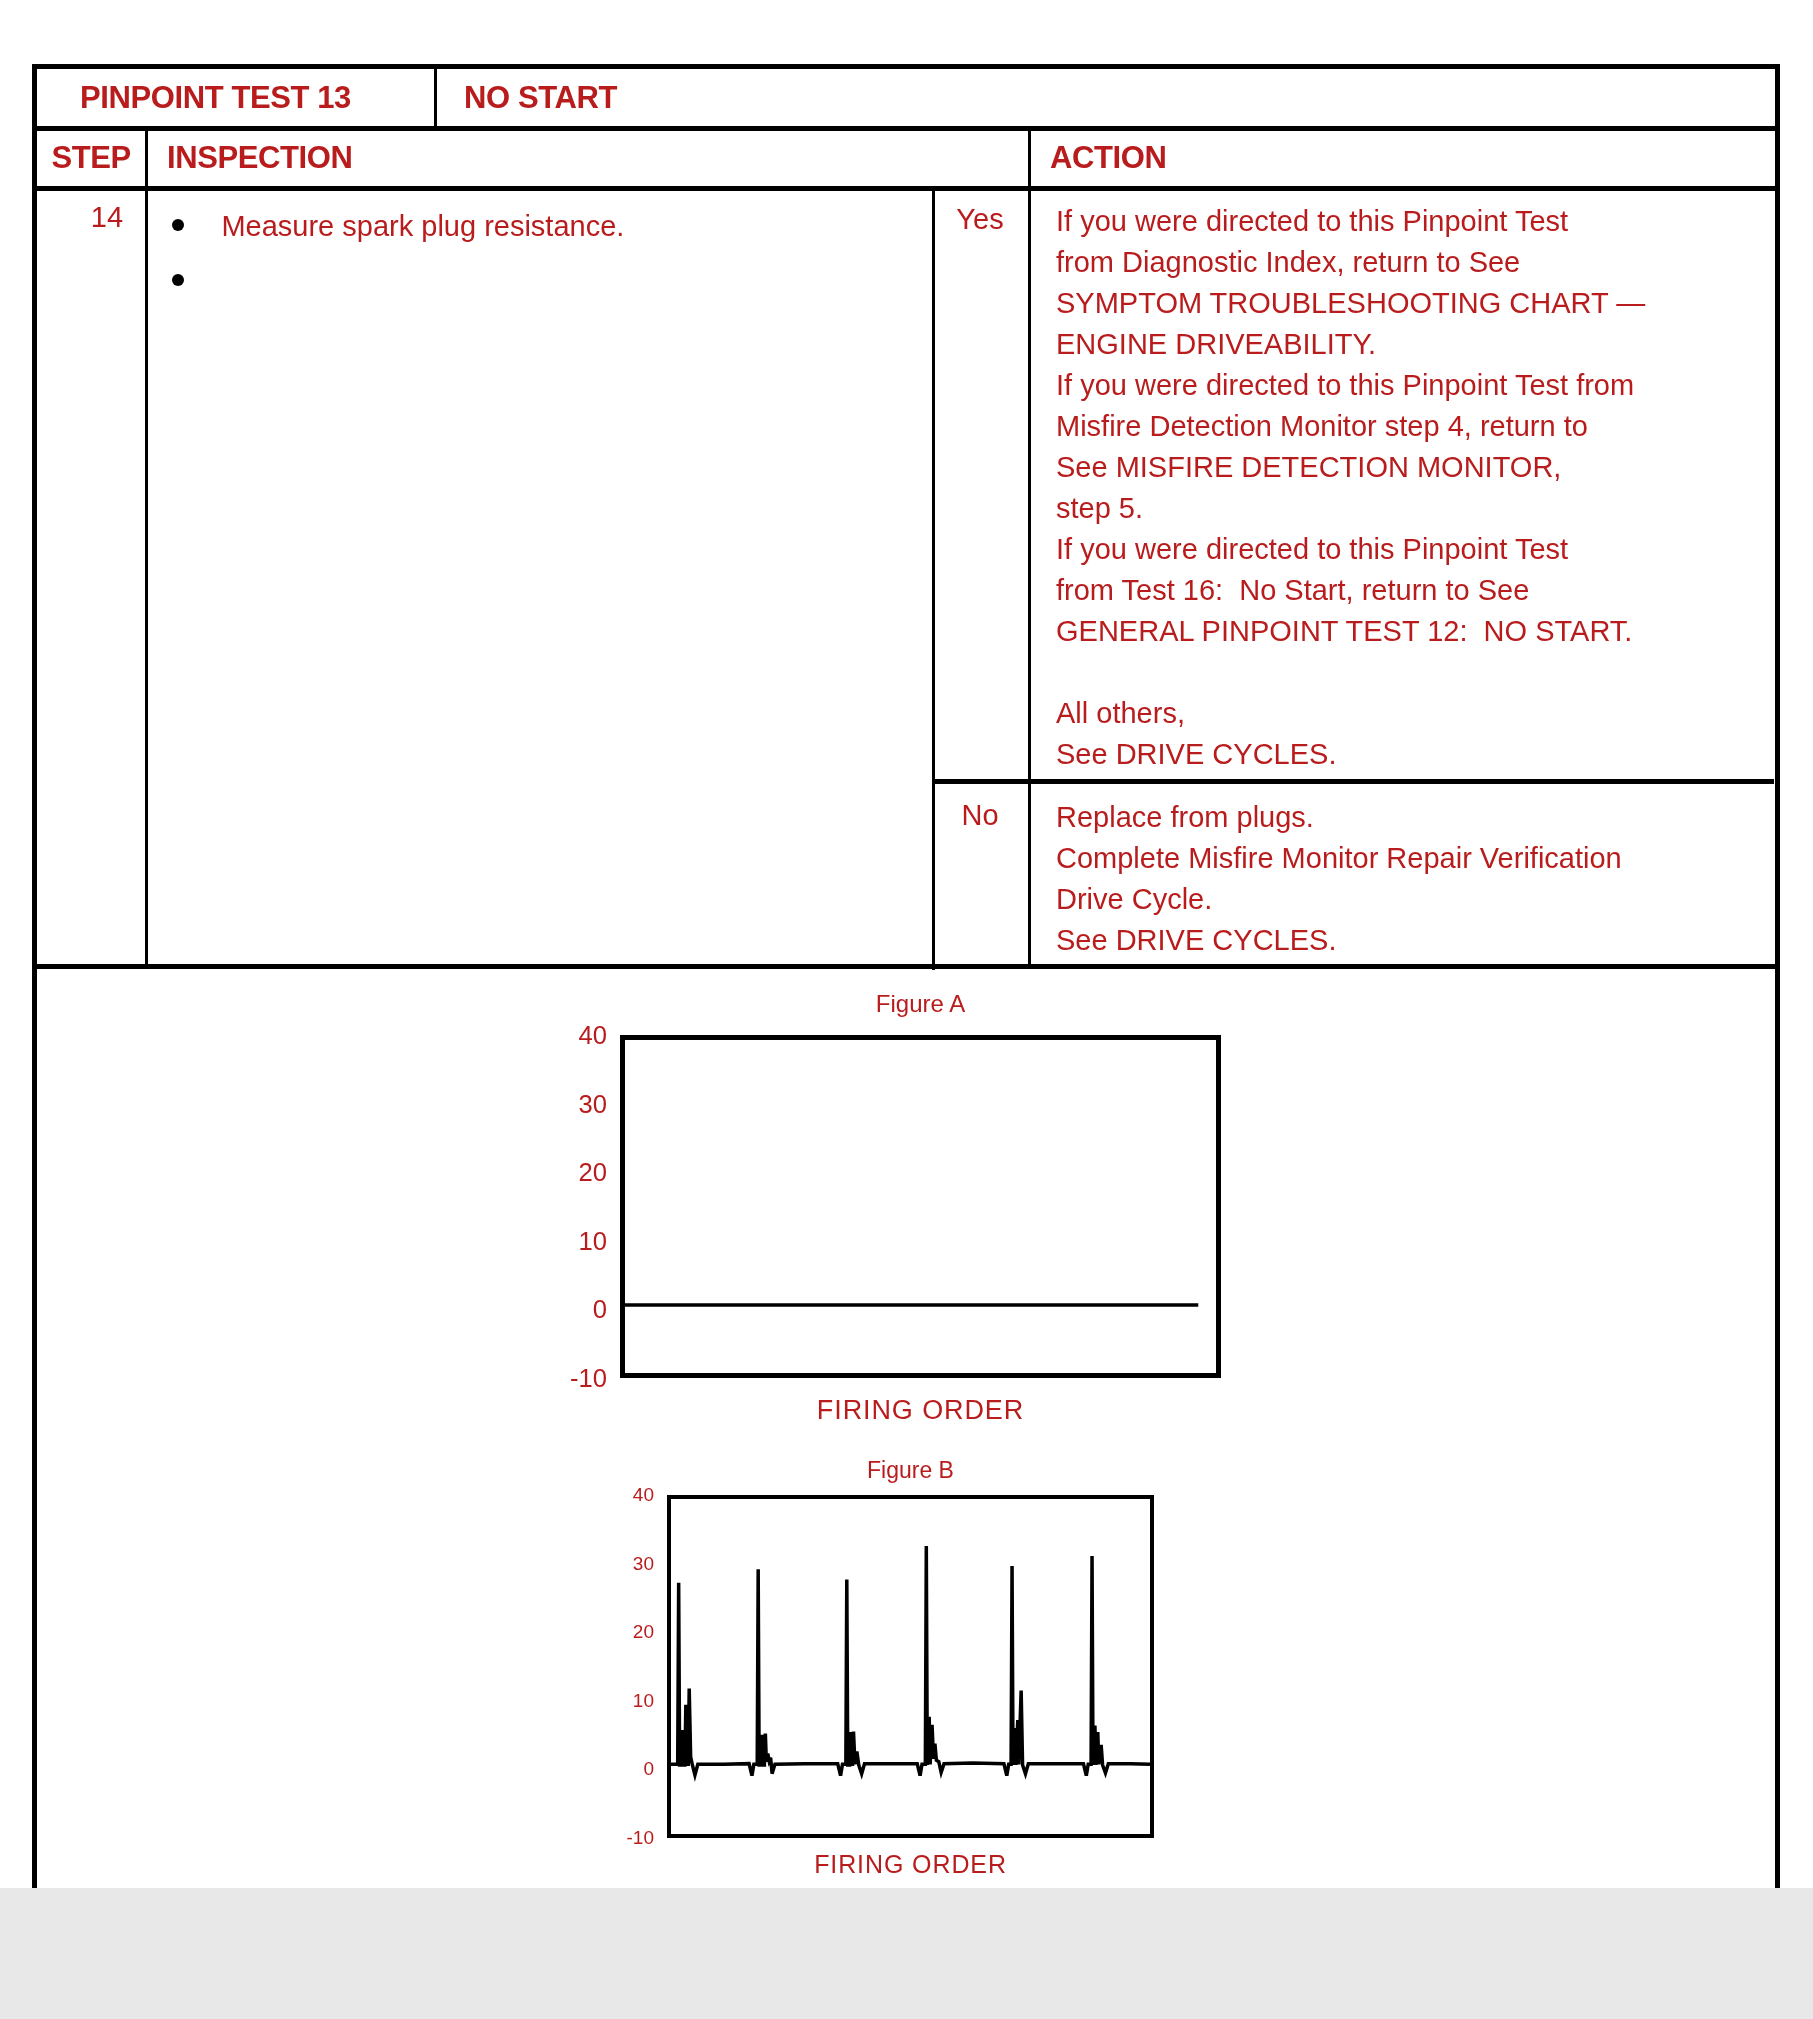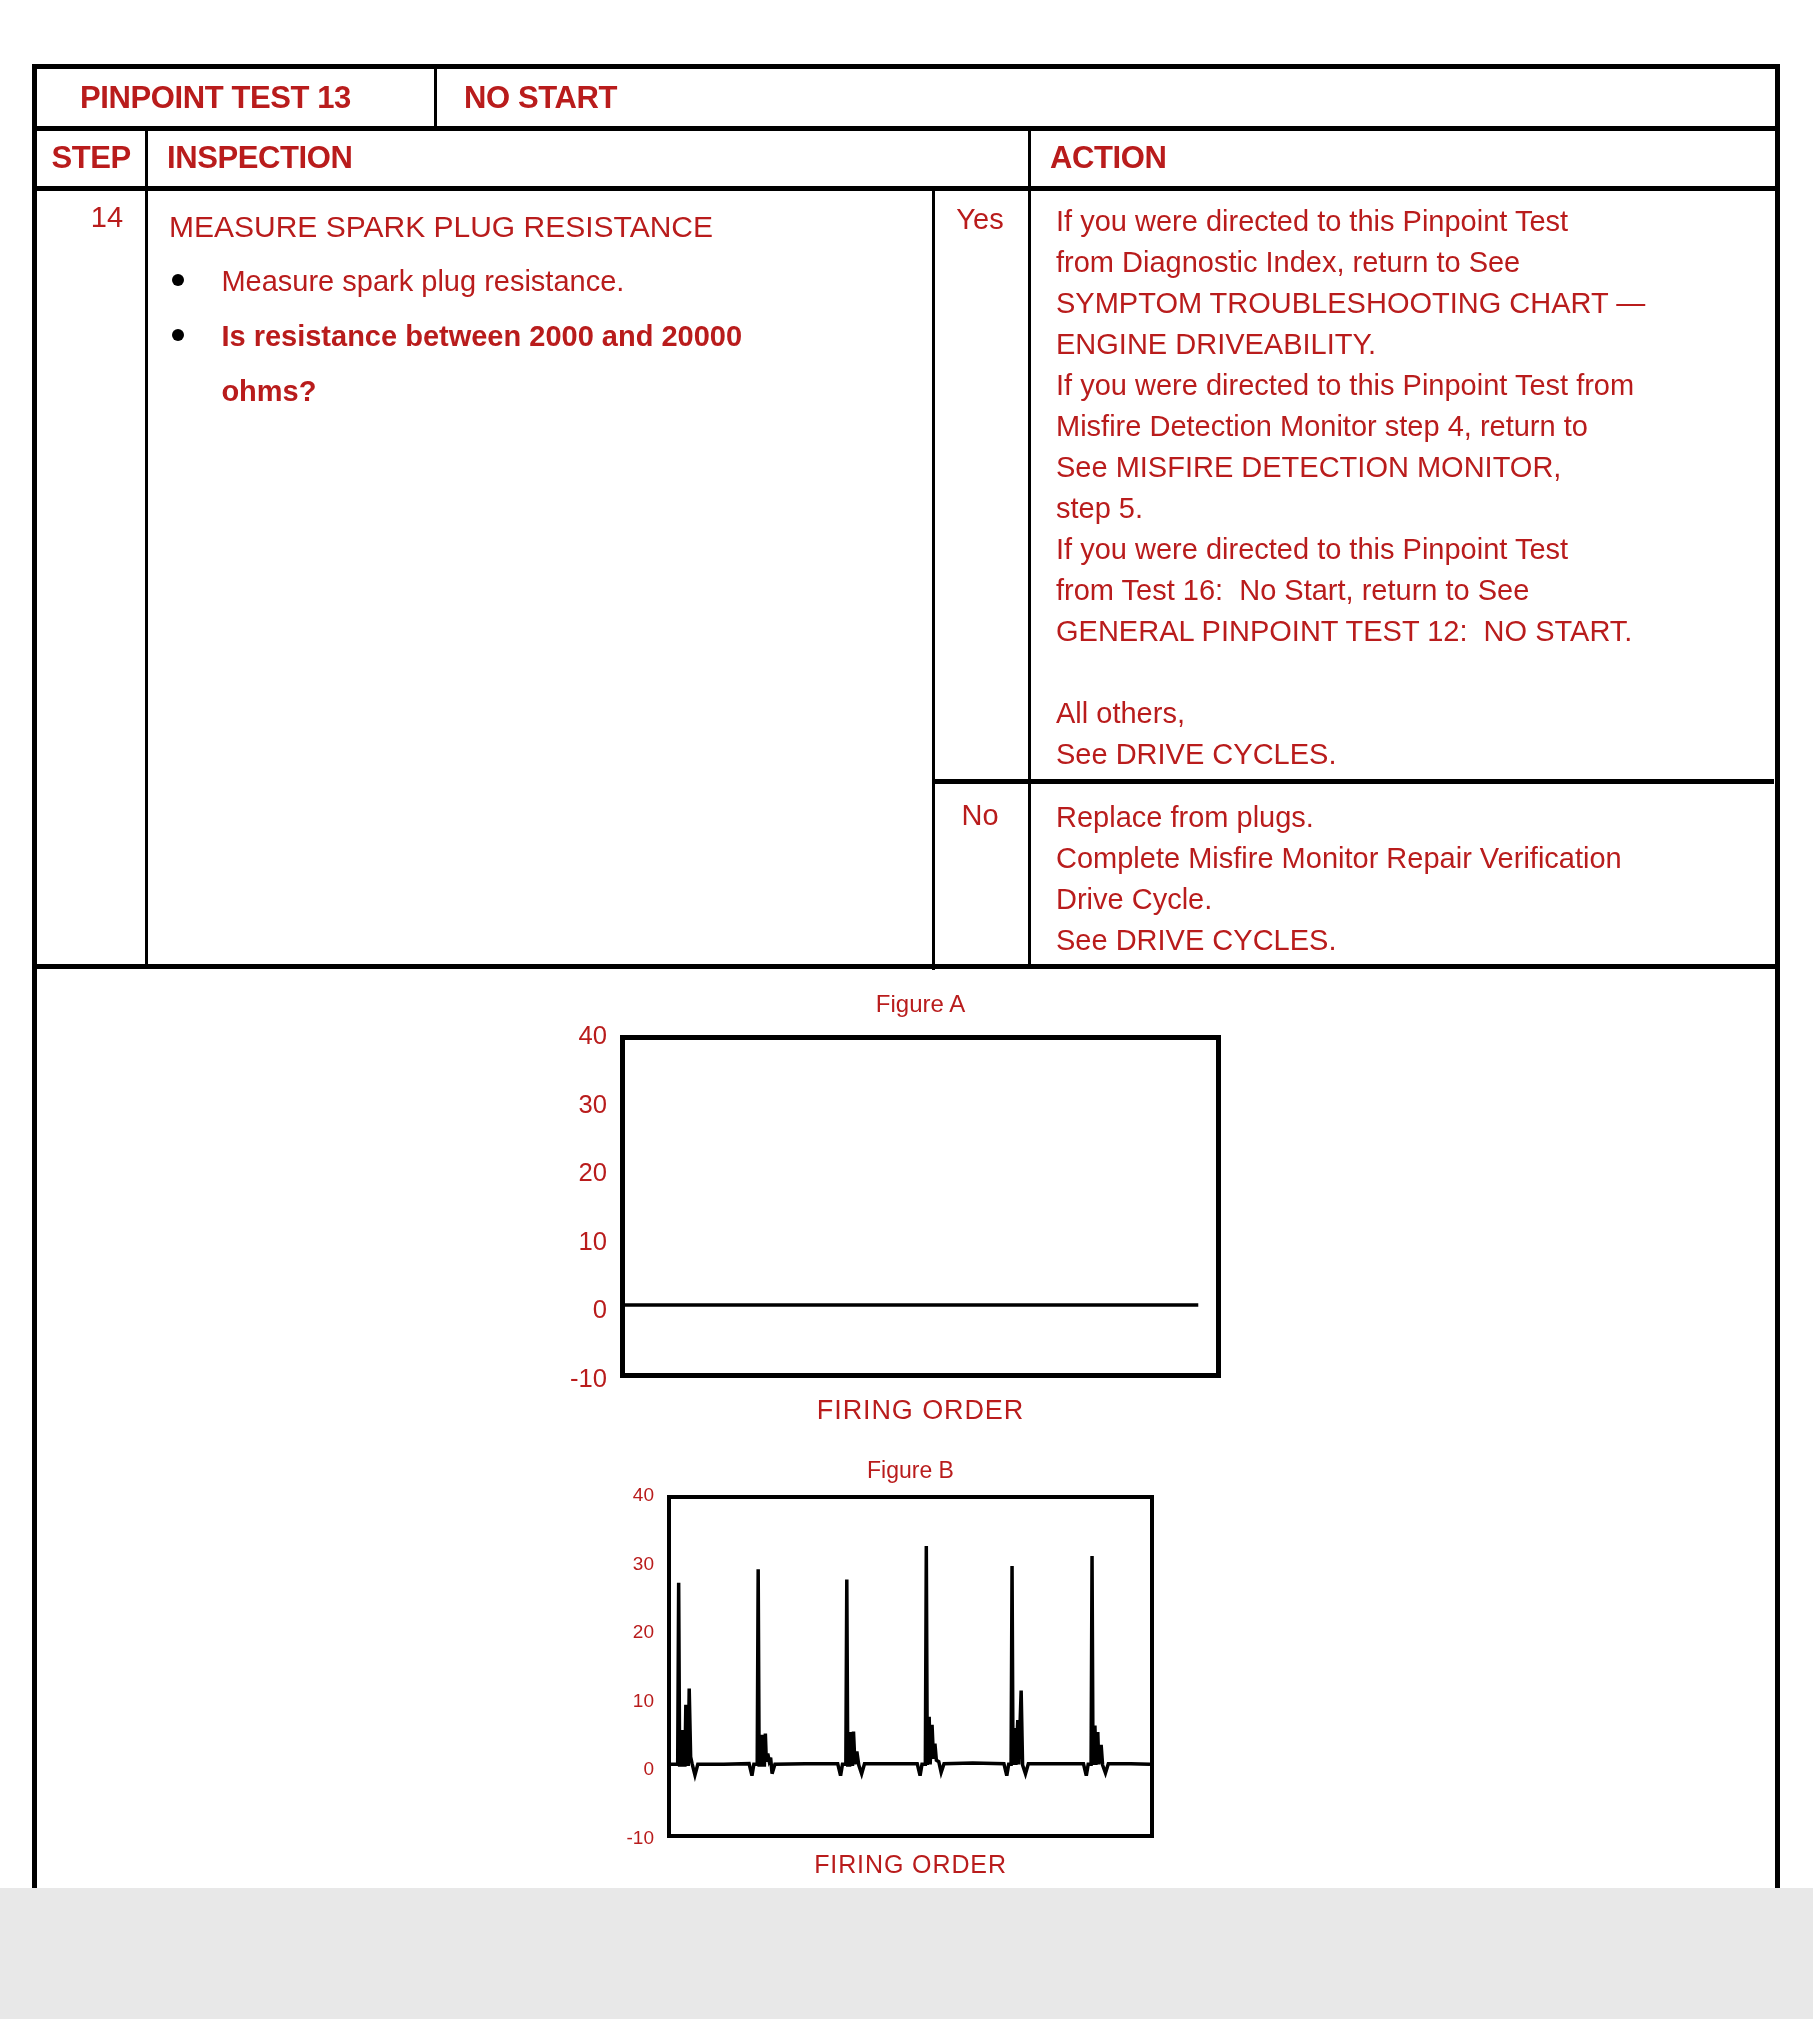--- a/index.html
+++ b/index.html
@@ -75,29 +75,26 @@
     <div class="hdr" style="left:43px;top:11px;">PINPOINT TEST 13</div>
     <div class="hdr" style="left:427px;top:11px;">NO START</div>
 
     <div class="hdr" style="left:14.5px;top:71px;">STEP</div>
     <div class="hdr" style="left:130px;top:71px;">INSPECTION</div>
     <div class="hdr" style="left:1013px;top:71px;">ACTION</div>
 
     <div class="step-num">14</div>
 
     <div class="insp-block">
-      <div class="insp-heading">MEASURE SPARK PLUG RESISTANCE</div>
       <div class="bullet-row">
         <span class="bullet-dot"></span>
         <span class="bullet-text">Measure spark plug resistance.</span>
       </div>
       <div class="bullet-row">
         <span class="bullet-dot"></span>
-        <span class="bullet-text bold">Is resistance between 2000 and 20000
-ohms?</span>
       </div>
     </div>
 
     <div class="outcome-label" style="top:134px;">Yes</div>
     <div class="action-text" style="top:132px;">If you were directed to this Pinpoint Test
 from Diagnostic Index, return to See
 SYMPTOM TROUBLESHOOTING CHART —
 ENGINE DRIVEABILITY.
 If you were directed to this Pinpoint Test from
 Misfire Detection Monitor step 4, return to

